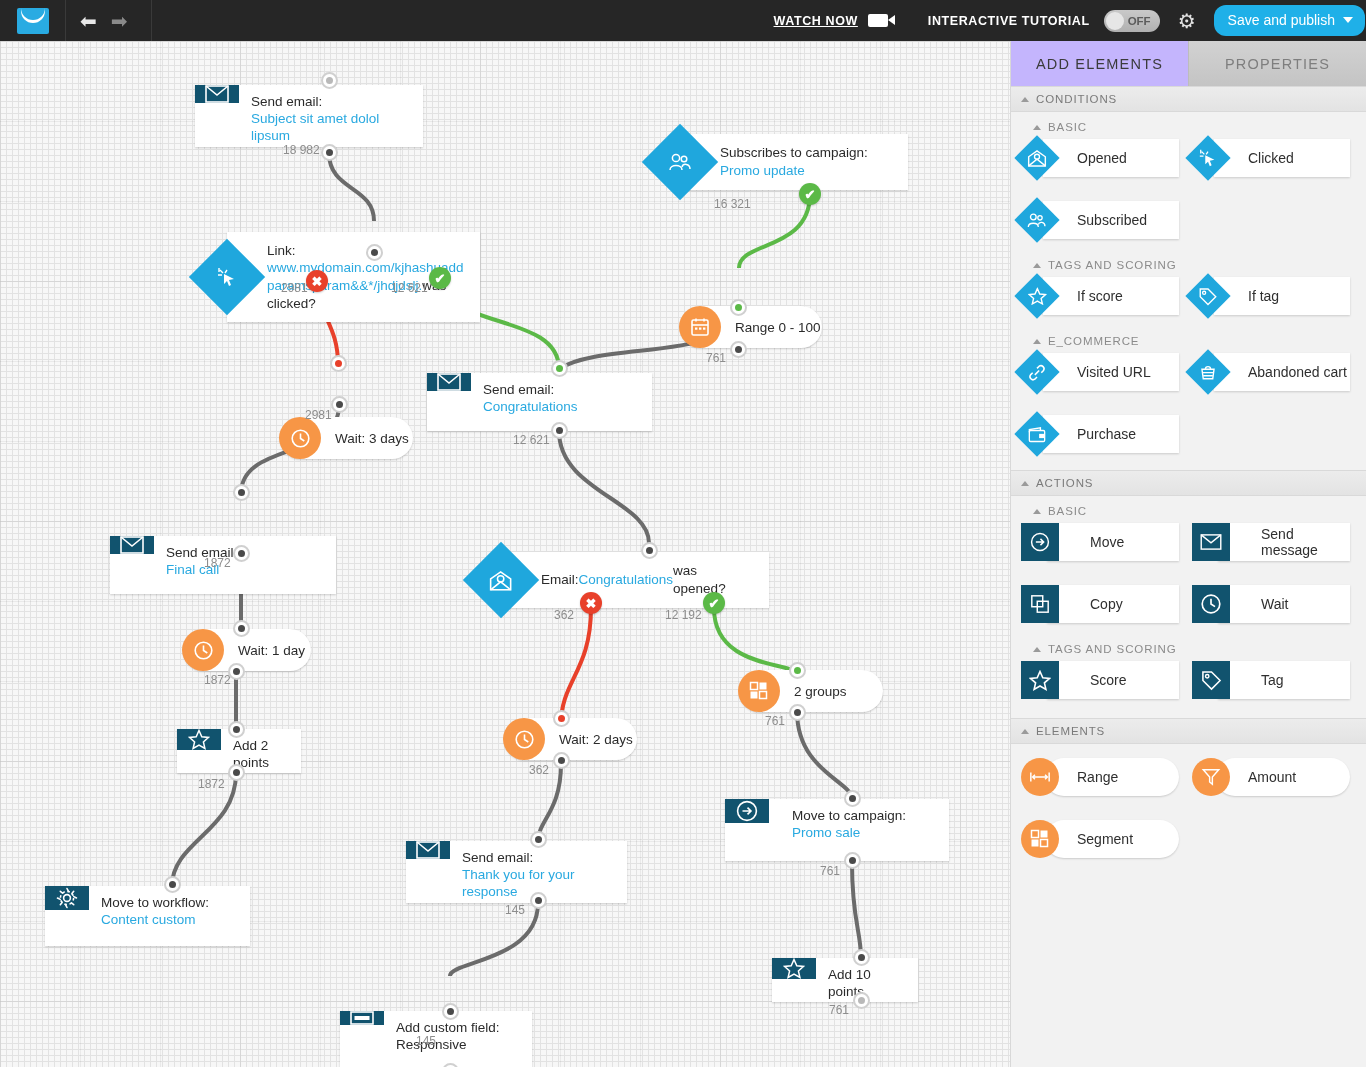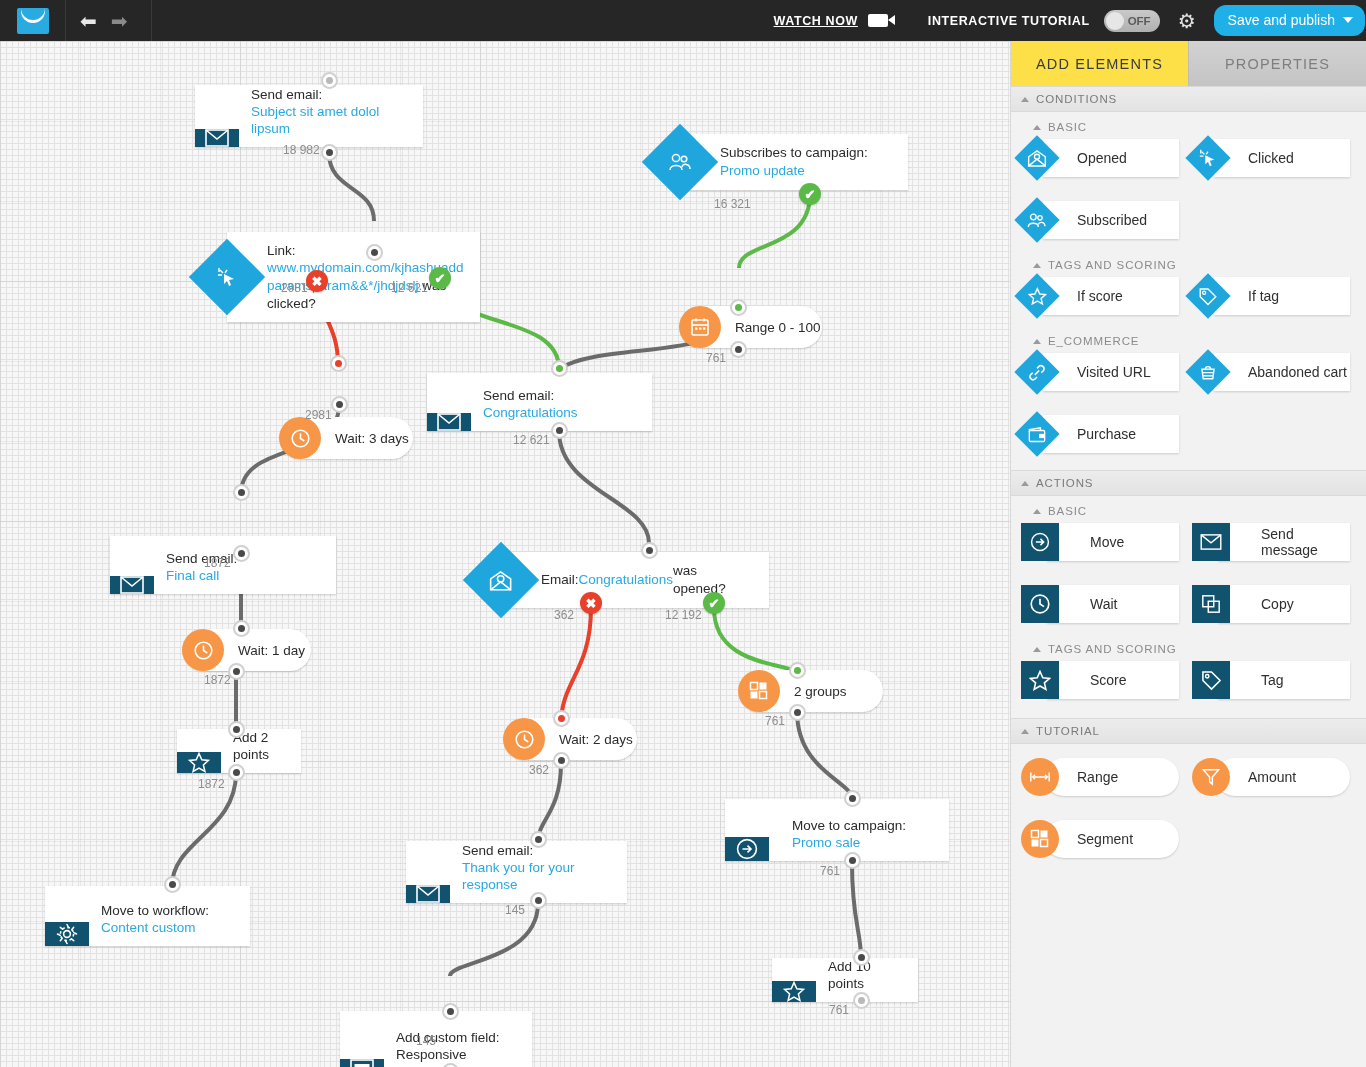--- a/index.html
+++ b/index.html
@@ -98,21 +98,21 @@
     position: absolute; inset: 0;
     background-image:
       repeating-linear-gradient(to right, rgba(0,0,0,0.055) 0 1px, transparent 1px 80px),
       repeating-linear-gradient(to bottom, rgba(0,0,0,0.055) 0 1px, transparent 1px 80px);
     pointer-events: none;
   }
   #edges { position: absolute; left: 0; top: 0; width: 1010px; height: 1026px; }
 
   
   .node {
-    position: absolute; display: flex; align-items: flex-end;
+    position: absolute; display: flex; align-items: flex-start;
     background: #ffffff;
     box-shadow: 0 1px 2px rgba(0,0,0,0.18);
     z-index: 5;
   }
   .node .ico-sq {
     width: 44px; min-width: 44px; background: #11536e;
     display: flex; align-items: center; justify-content: center; color: #fff;
   }
   .node .body {
     padding: 9px 14px 9px 12px; display: flex; flex-direction: column; justify-content: center;
@@ -172,21 +172,21 @@
   
   #panel {
     position: absolute; right: 0; top: 41px; width: 356px; height: 1026px;
     background: #f2f2f2; border-left: 1px solid #d8d8d8;
   }
   #tabs { display: flex; height: 45px; }
   .tab {
     flex: 1; display: flex; align-items: center; justify-content: center;
     font-size: 14.5px; letter-spacing: 1.2px; cursor: pointer;
   }
-  .tab.active { background: #fde047; color: #3b3b3b; }
+  .tab.active { background: #c4b5fd; color: #3b3b3b; }
   .tab.inactive { background: linear-gradient(#d2d2d2,#c4c4c4); color: #7e7e7e; border-left: 1px solid #bcbcbc; }
 
   .sect-head {
     height: 26px; background: linear-gradient(#ececec,#e3e3e3);
     border-top: 1px solid #d9d9d9; border-bottom: 1px solid #d9d9d9;
     display: flex; align-items: center; padding-left: 10px;
     font-size: 11.5px; color: #7a7a7a; letter-spacing: 0.9px;
   }
   .sub-head {
     display: flex; align-items: center; padding: 9px 0 6px 22px;
@@ -737,36 +737,36 @@
       <div class="gly">
           <svg class="gi" width="22" height="16" viewBox="0 0 24 18">
             <rect x="1" y="1" width="22" height="16" fill="none" stroke="#fff" stroke-width="1.6"></rect>
             <path d="M1,1 L12,10 L23,1" fill="none" stroke="#fff" stroke-width="1.6"></path>
           </svg>
         </div>
       <div class="chip">Send message</div>
     </div>
     <div class="pal-item sq">
       <div class="gly">
+          <svg class="gi" width="20" height="20" viewBox="0 0 22 22">
+            <rect x="2" y="2" width="12" height="12" fill="none" stroke="#fff" stroke-width="1.6"></rect>
+            <rect x="8" y="8" width="12" height="12" fill="none" stroke="#fff" stroke-width="1.6"></rect>
+          </svg>
+        </div>
+      <div class="chip">Copy</div>
+    </div>
+    <div class="pal-item sq">
+      <div class="gly">
           <svg class="gi" width="22" height="22" viewBox="0 0 21 21">
             <circle cx="10.5" cy="10.5" r="8.4" fill="none" stroke="#fff" stroke-width="1.6"></circle>
             <path d="M10.5,5.5 L10.5,10.5 L14.3,13" stroke="#fff" stroke-width="1.6" fill="none"></path>
           </svg>
         </div>
       <div class="chip">Wait</div>
     </div>
-    <div class="pal-item sq">
-      <div class="gly">
-          <svg class="gi" width="20" height="20" viewBox="0 0 22 22">
-            <rect x="2" y="2" width="12" height="12" fill="none" stroke="#fff" stroke-width="1.6"></rect>
-            <rect x="8" y="8" width="12" height="12" fill="none" stroke="#fff" stroke-width="1.6"></rect>
-          </svg>
-        </div>
-      <div class="chip">Copy</div>
-    </div>
   </div>
   <div class="sub-head">
     <span class="tri"></span>
     <span>TAGS AND SCORING</span>
   </div>
   <div class="pal-row">
     <div class="pal-item sq">
       <div class="gly">
           <svg class="gi" width="22" height="21" viewBox="0 0 22 21">
             <path d="M11,1.5 L13.8,7.8 L20.5,8.4 L15.4,12.9 L16.9,19.4 L11,16 L5.1,19.4 L6.6,12.9 L1.5,8.4 L8.2,7.8 Z" fill="none" stroke="#fff" stroke-width="1.6"></path>
@@ -780,21 +780,21 @@
             <path d="M2,2 L11,2 L20,11 L11,20 L2,11 Z" fill="none" stroke="#fff" stroke-width="1.6"></path>
             <circle cx="6.5" cy="6.5" r="1.8" fill="none" stroke="#fff" stroke-width="1.5"></circle>
           </svg>
         </div>
       <div class="chip">Tag</div>
     </div>
   </div>
 
   <div class="sect-head" style="margin-top:8px;">
     <span class="tri"></span>
-    <span>TUTORIAL</span>
+    <span>ELEMENTS</span>
   </div>
   <div class="pal-row" style="padding-top:14px;">
     <div class="pal-item circ round">
       <div class="gly">
           <svg class="gi" width="22" height="14" viewBox="0 0 24 14">
             <path d="M2,2 L2,12 M22,2 L22,12 M4,7 L20,7 M6.5,4.5 L4,7 L6.5,9.5 M17.5,4.5 L20,7 L17.5,9.5" fill="none" stroke="#fff" stroke-width="1.6"></path>
           </svg>
         </div>
       <div class="chip">Range</div>
     </div>

